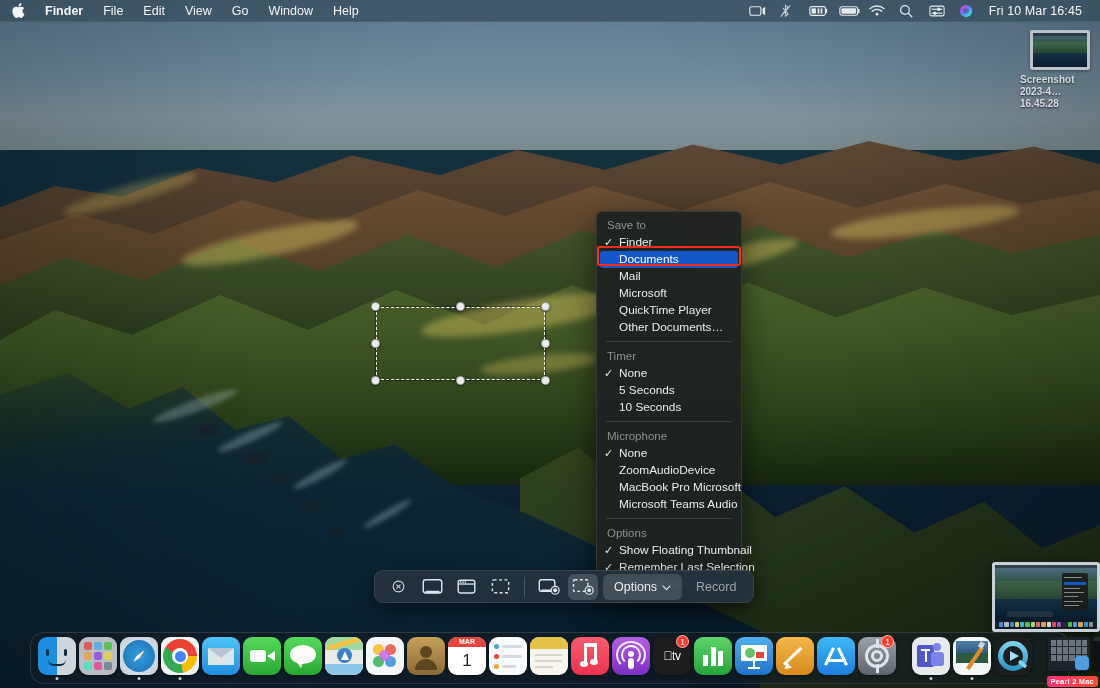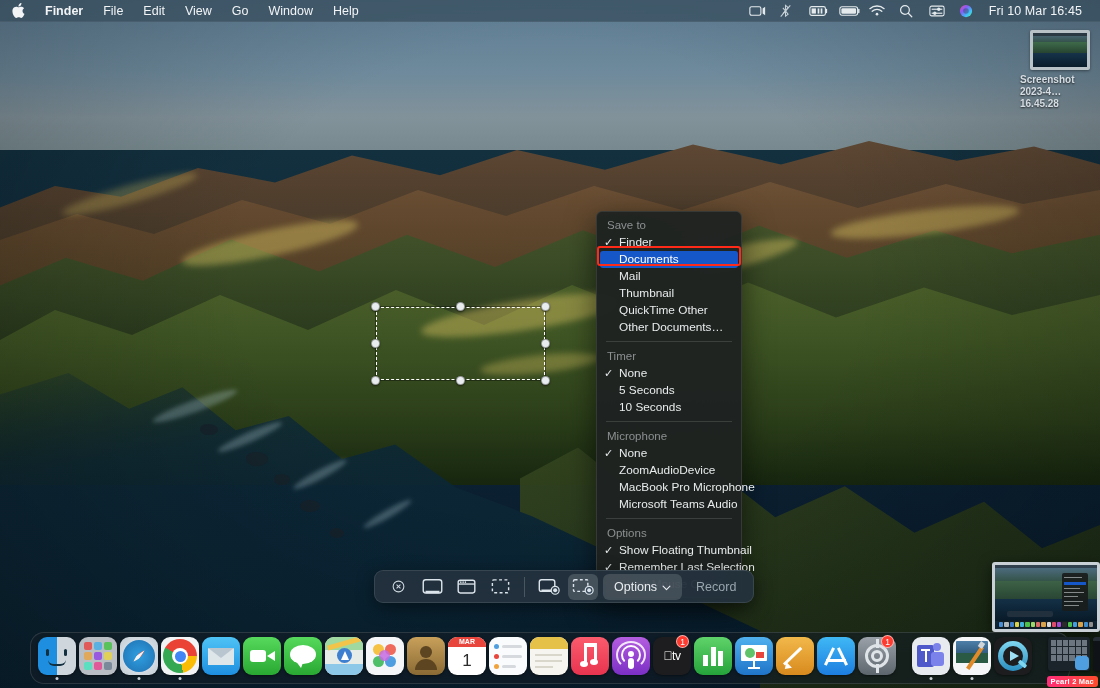--- a/index.html
+++ b/index.html
@@ -333,24 +333,24 @@
       <span class="chk">✓</span>
       <span>Finder</span>
     </div>
     <div class="mi sel">
       <span>Documents</span>
     </div>
     <div class="mi">
       <span>Mail</span>
     </div>
     <div class="mi">
-      <span>Thumbnail</span>
-    </div>
-    <div class="mi">
-      <span>QuickTime Other</span>
+      <span>Microsoft</span>
+    </div>
+    <div class="mi">
+      <span>QuickTime Player</span>
     </div>
     <div class="mi">
       <span>Other Documents…</span>
     </div>
 
     <div class="msep"></div>
 
     <div class="mi header">Timer</div>
     <div class="mi">
       <span class="chk">✓</span>
@@ -367,21 +367,21 @@
 
     <div class="mi header">Microphone</div>
     <div class="mi">
       <span class="chk">✓</span>
       <span>None</span>
     </div>
     <div class="mi">
       <span>ZoomAudioDevice</span>
     </div>
     <div class="mi">
-      <span>MacBook Pro Microphone</span>
+      <span>MacBook Pro Microsoft</span>
     </div>
     <div class="mi">
       <span>Microsoft Teams Audio</span>
     </div>
 
     <div class="msep"></div>
 
     <div class="mi header">Options</div>
     <div class="mi">
       <span class="chk">✓</span>

